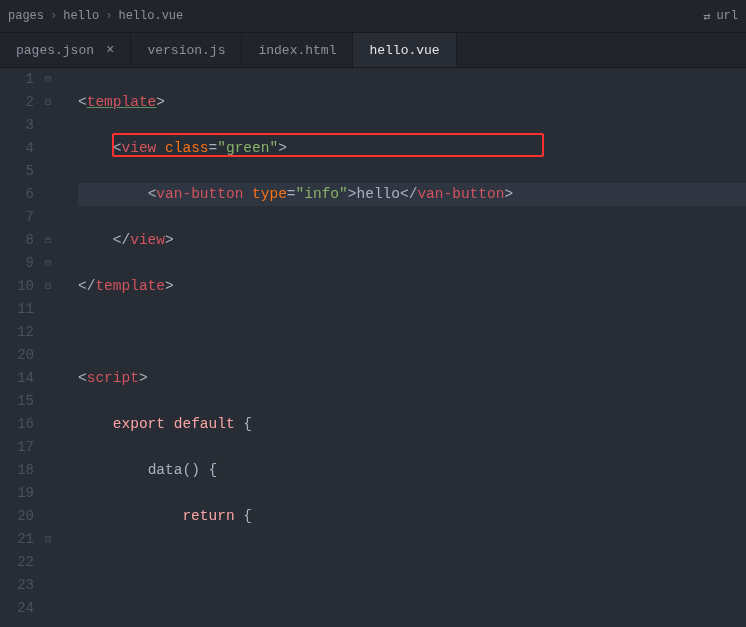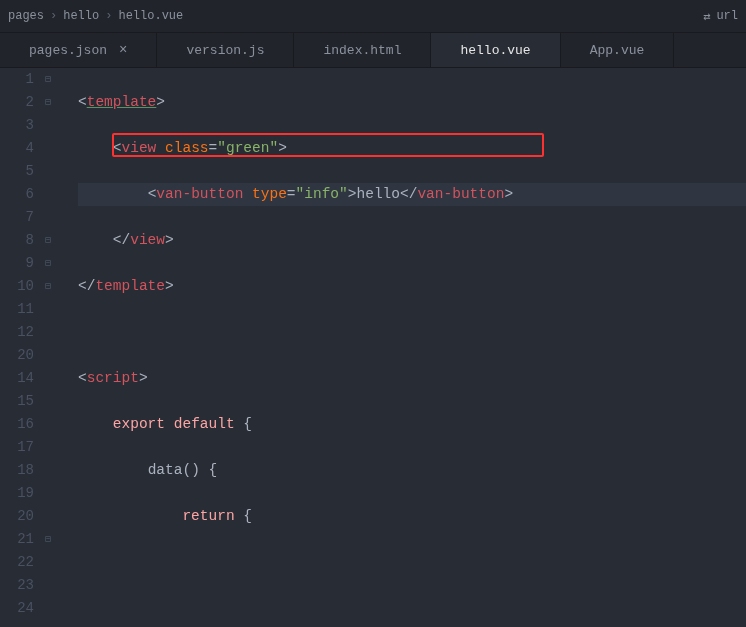--- a/index.html
+++ b/index.html
@@ -39,21 +39,21 @@
 .tabs {
   height: 35px;
   background: #21252b;
   display: flex;
   align-items: stretch;
   border-bottom: 1px solid #181a1f;
 }
 .tab {
   display: flex;
   align-items: center;
-  padding: 0 29px;
+  padding: 0 16px;
   color: #8a919d;
   font-size: 13px;
   border-right: 1px solid #181a1f;
   cursor: pointer;
   white-space: nowrap;
 }
 .tab.active {
   background: #282c34;
   color: #e6e6e6;
 }
@@ -148,23 +148,20 @@
     <span class="close">×</span>
   </div>
   <div class="tab">
     <span>version.js</span>
   </div>
   <div class="tab">
     <span>index.html</span>
   </div>
   <div class="tab active">
     <span>hello.vue</span>
-  </div>
-  <div class="tab">
-    <span>App.vue</span>
   </div>
 </div>
 
 <div class="editor">
   <div class="gutter" id="gutter">
       <div class="line">1</div>
       <div class="line">2</div>
       <div class="line">3</div>
       <div class="line">4</div>
       <div class="line">5</div>

